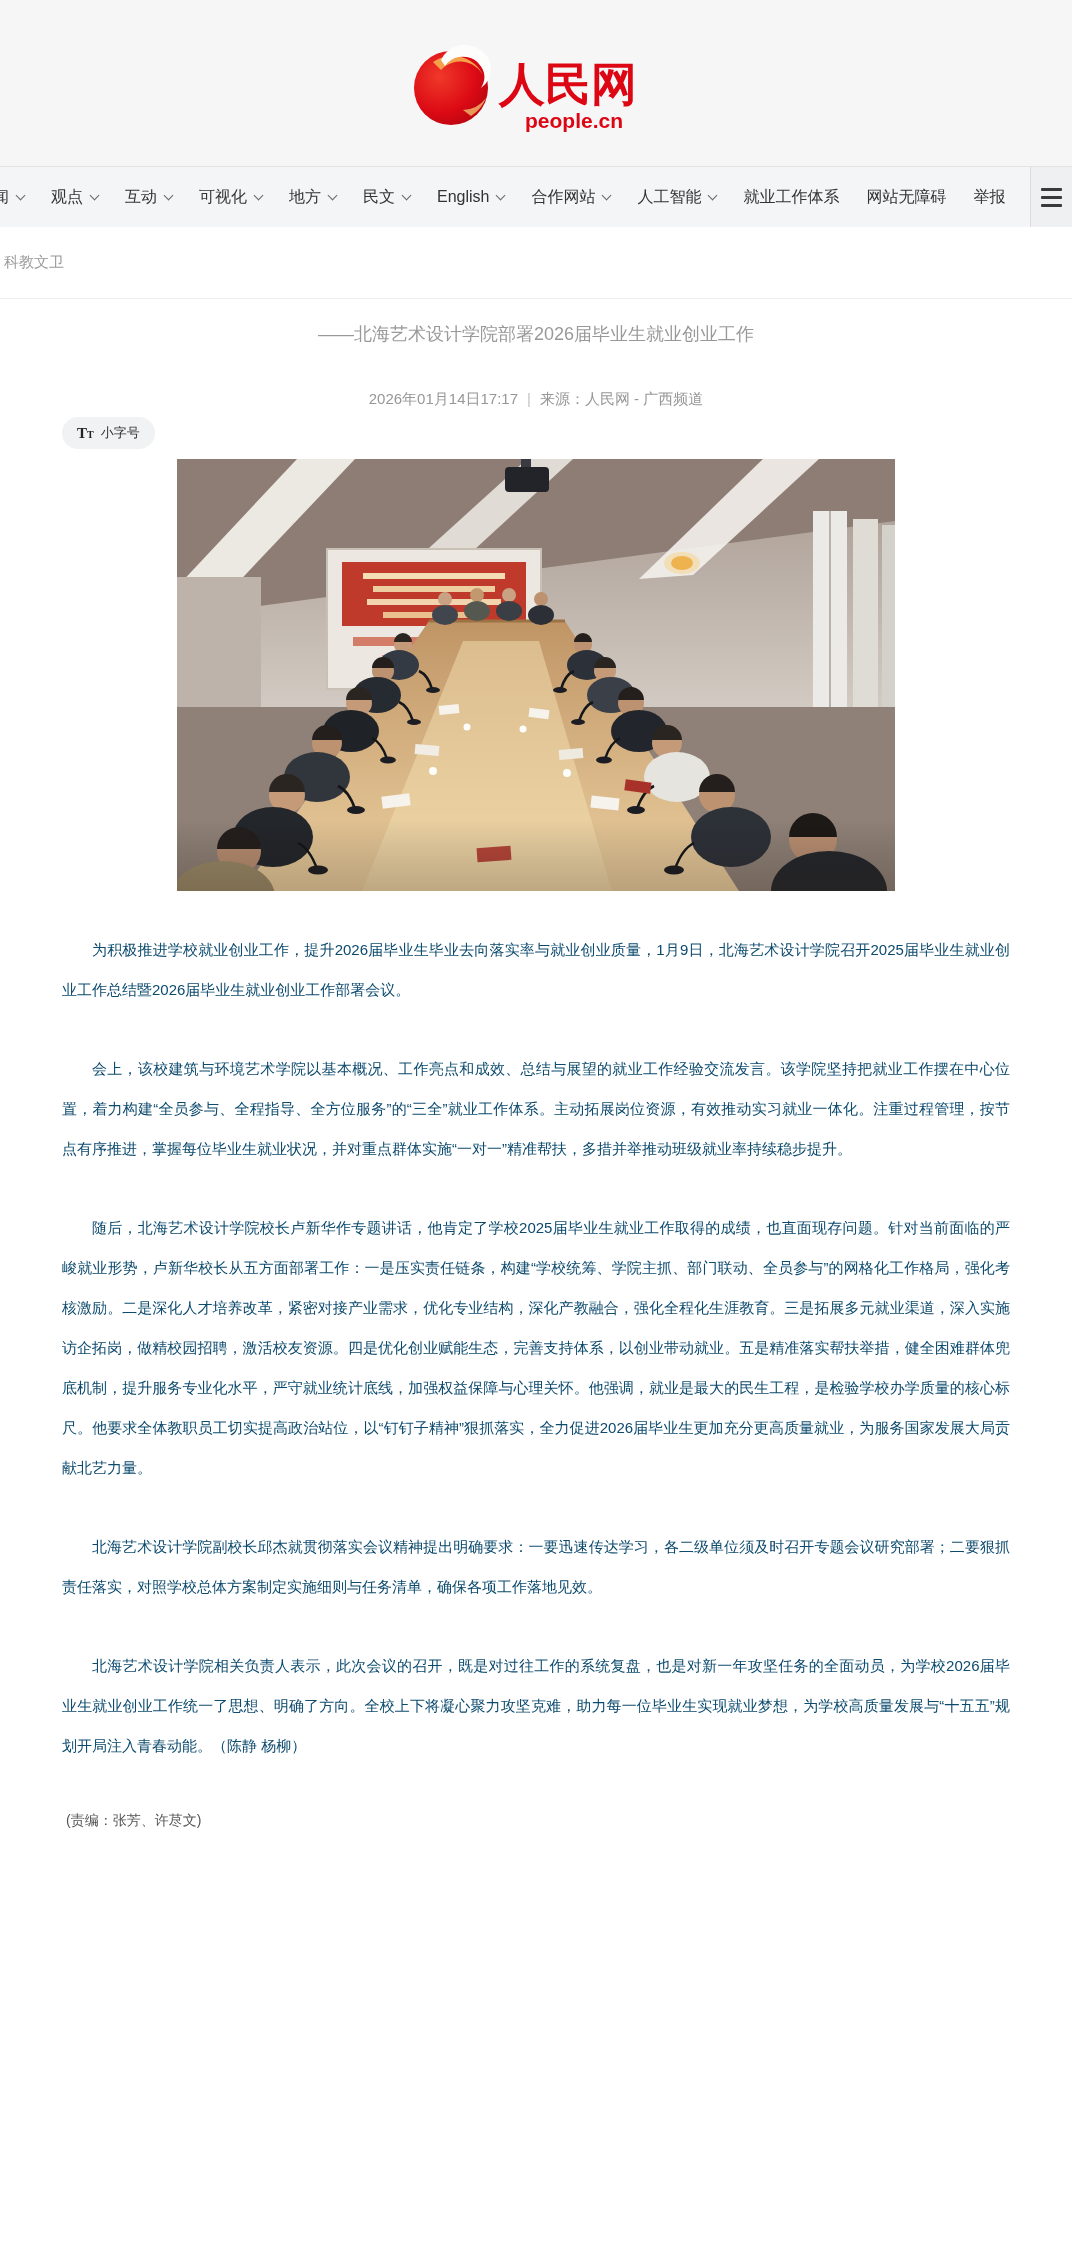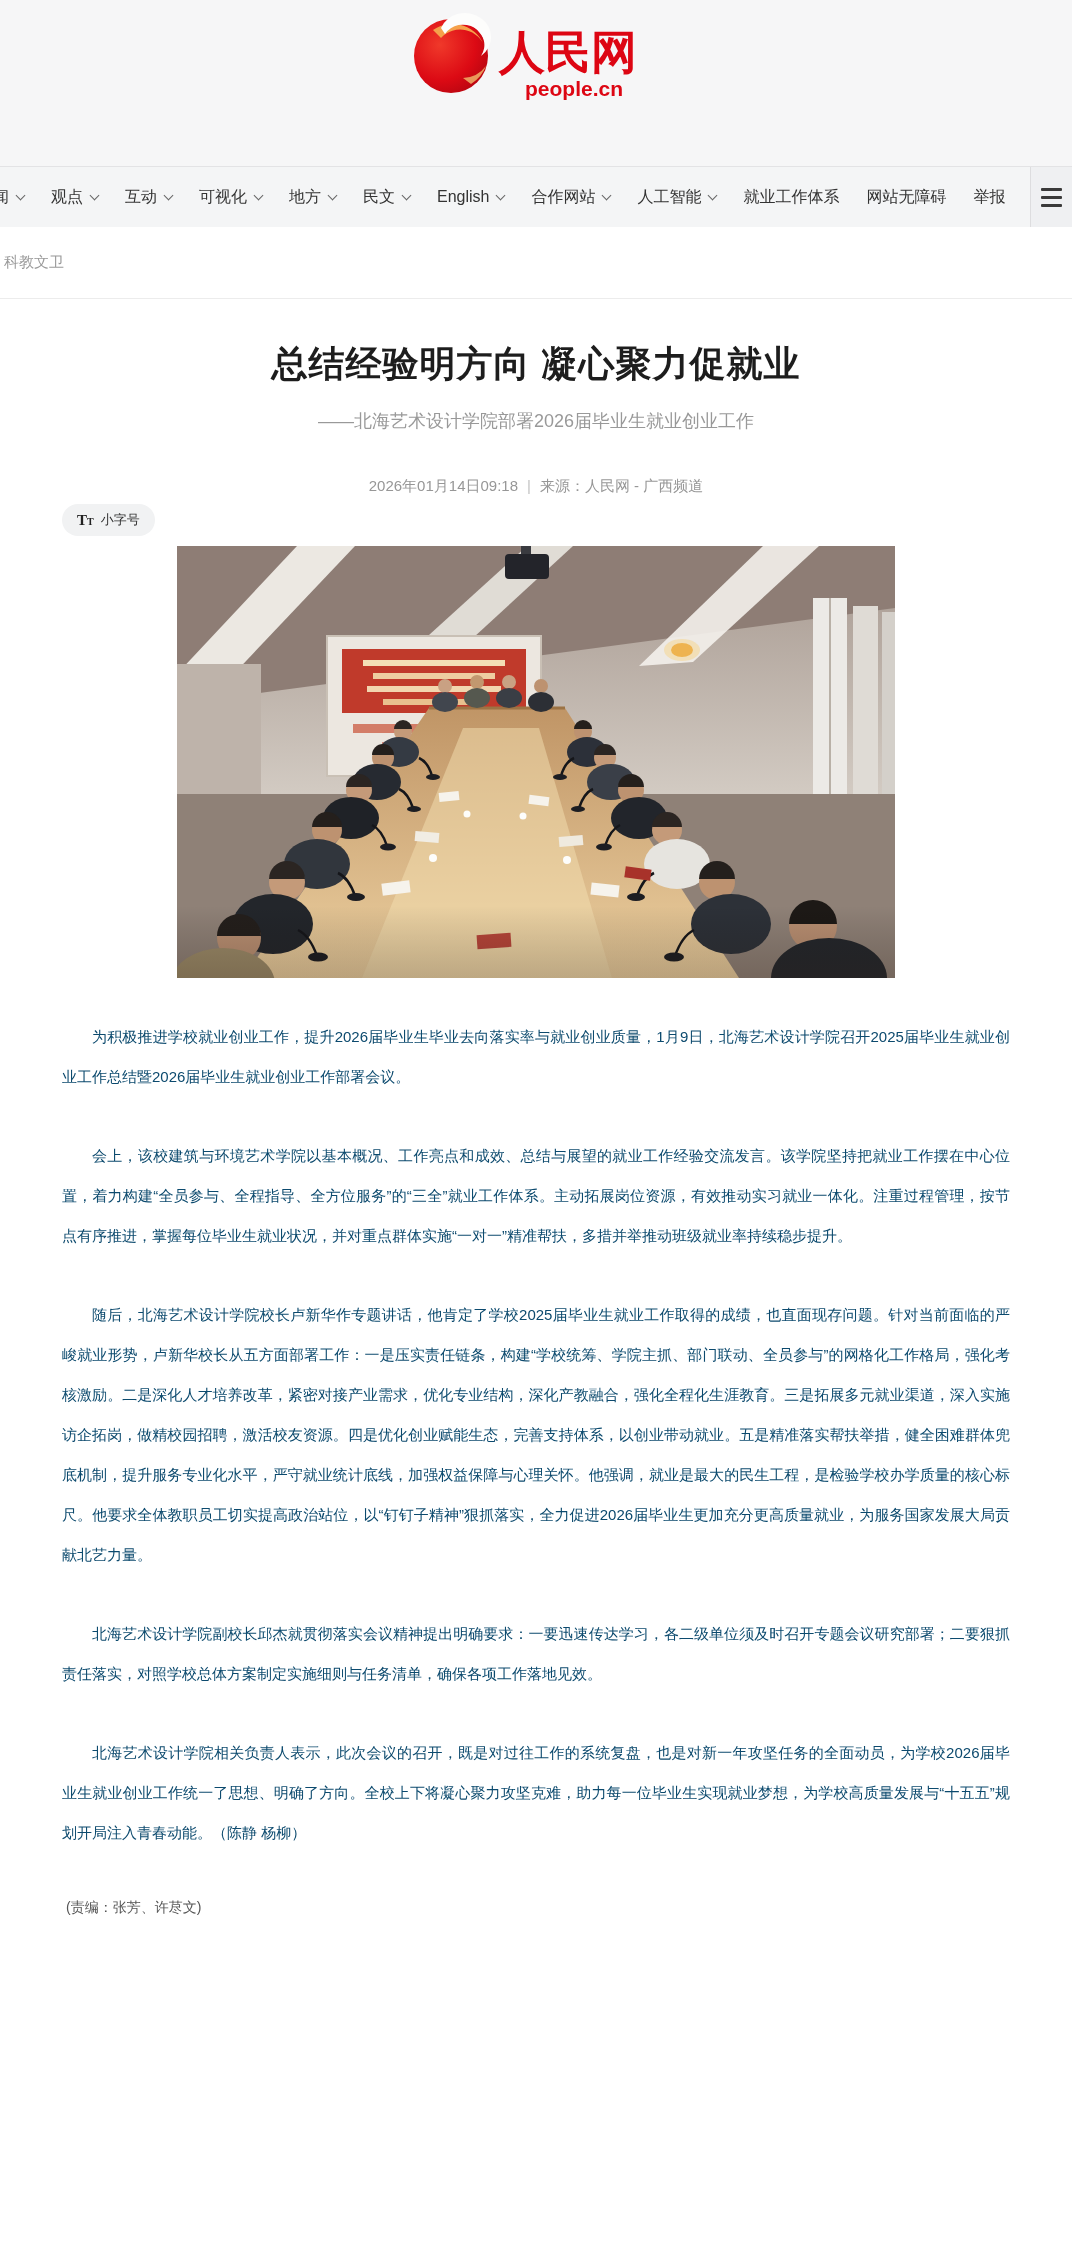--- a/index.html
+++ b/index.html
@@ -12,21 +12,21 @@
   }
   .page { width: 1072px; min-height: 2247px; background: #fff; overflow: hidden; }
 
   
   .site-header {
     height: 167px;
     background: #f6f6f7;
     border-bottom: 1px solid #e3e3e5;
     display: flex;
     justify-content: center;
-    align-items: flex-start;
+    align-items: center;
   }
   .logo { margin-top: 8px; display: flex; align-items: center; cursor: pointer; }
 
   
   .navbar {
     height: 60px;
     background: #f4f5f6;
     position: relative;
     display: flex;
     align-items: center;
@@ -215,25 +215,24 @@
       <i></i>
     </div>
   </div>
 
   <div class="breadcrumb-row">
     <span class="breadcrumb">科教文卫</span>
   </div>
 
   <div class="article">
 
-    <h1 class="article-title">总结经验明方向 凝心聚力促就业</h1>
     <div class="article-subtitle">——北海艺术设计学院部署2026届毕业生就业创业工作</div>
 
     <div class="article-meta">
-      <span>2026年01月14日09:18</span><span class="sep">|</span><span>来源：</span><span>人民网 - 广西频道</span>
+      <span>2026年01月14日17:17</span><span class="sep">|</span><span>来源：</span><span>人民网 - 广西频道</span>
     </div>
 
     <div class="toolbar-row">
       <span class="font-pill">
         <span class="tt-icon"><span class="big">T</span><span class="small">T</span></span>
         <span>小字号</span>
       </span>
     </div>
 
     <figure class="article-figure">

